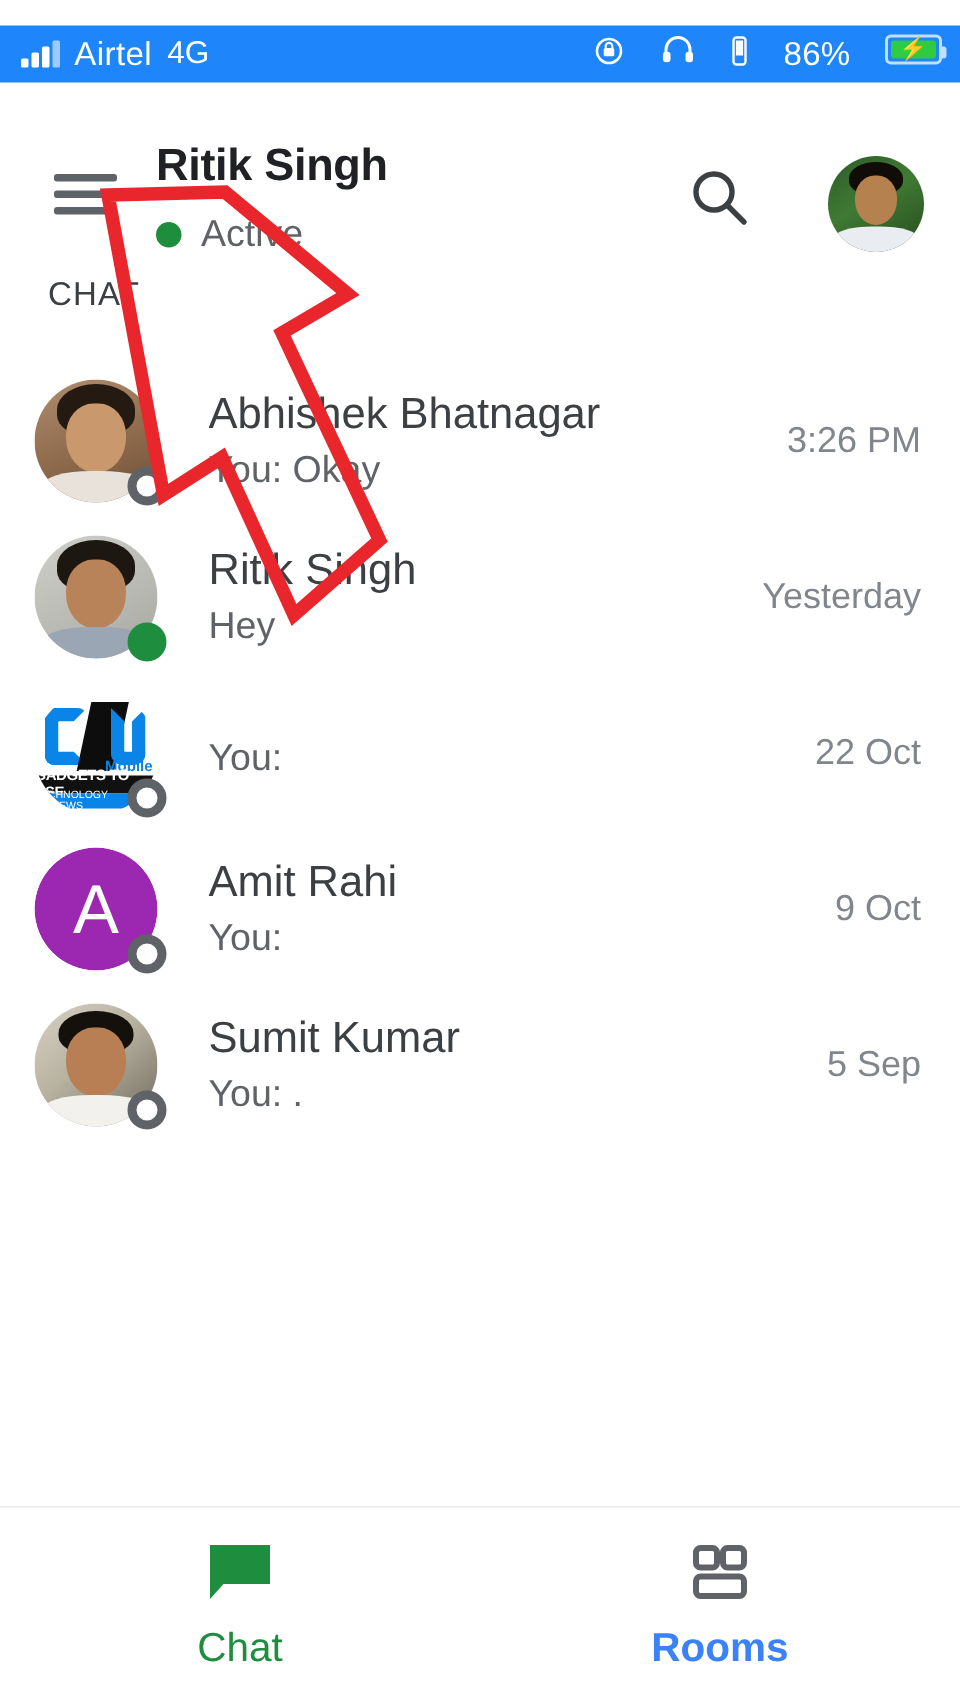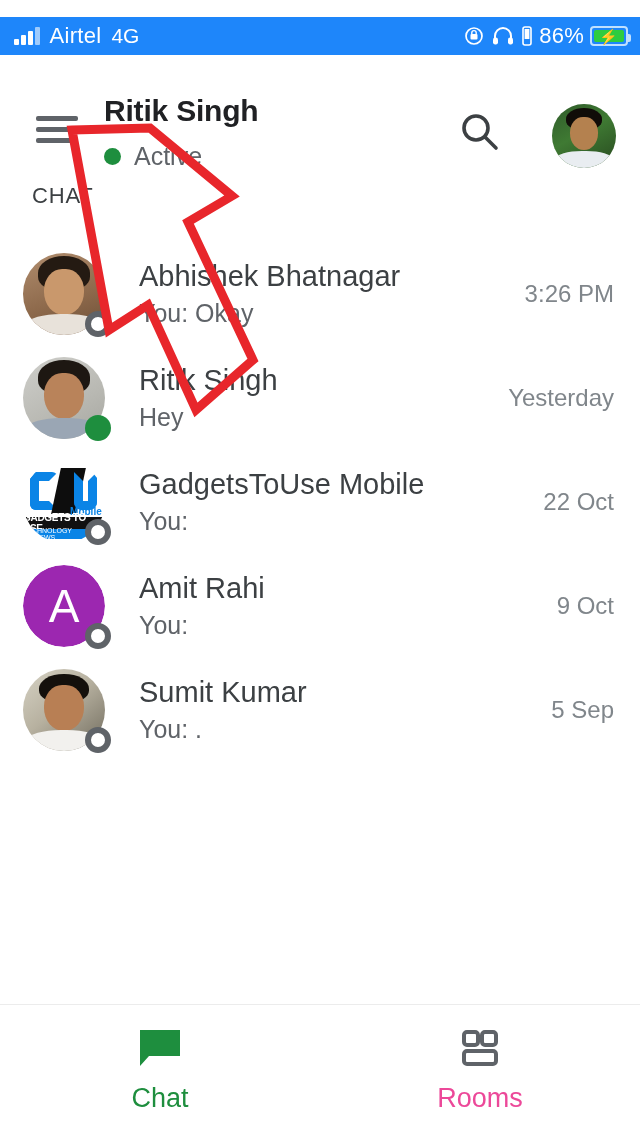--- a/index.html
+++ b/index.html
@@ -14,21 +14,21 @@
   
   .statusbar {
     position: absolute; top: 17px; left: 0; width: 640px; height: 38px;
     background: #1e86fa; display: flex; align-items: center;
     color: #ffffff; font-size: 22px;
   }
   .sb-left { display: flex; align-items: center; gap: 10px; padding-left: 14px; }
   .sb-center { position: absolute; left: 0; right: 0; display: flex;
                justify-content: center; align-items: center; gap: 9px; }
   .sb-right { position: absolute; right: 12px; display: flex;
-              align-items: center; gap: 6px; }
+              gap: 23px; }
   .sig { display: flex; align-items: flex-end; gap: 2.5px; height: 18px; }
   .sig i { display: block; width: 4.5px; background: #ffffff; border-radius: 1px; }
   .sig i:nth-child(1) { height: 6px; }
   .sig i:nth-child(2) { height: 10px; }
   .sig i:nth-child(3) { height: 14px; }
   .sig i:nth-child(4) { height: 18px; background: #9ecbfd; }
   .sb-text { font-size: 22px; letter-spacing: .3px; }
   .sb-4g { font-size: 21px; }
   .sb-time { font-size: 23px; font-weight: 600; letter-spacing: .2px; }
   .sb-pct { font-size: 22px; letter-spacing: .2px; }
@@ -139,21 +139,21 @@
          display: flex; align-items: center; gap: 22px; padding-left: 38px; cursor: pointer; }
   .fab-label { font-size: 29px; color: #1e7a3c; }
 
   
   .bottomnav { position: absolute; left: 0; bottom: 0; width: 640px; height: 132px;
                border-top: 1px solid #ececec; background: #fff; display: flex; }
   .navitem { flex: 1; display: flex; flex-direction: column;
              align-items: center; justify-content: center; gap: 12px; cursor: pointer; }
   .navlabel { font-size: 27px; }
   .navlabel.active { color: #1e8e3e; }
-  .navlabel.inactive { color: #ec4899; }
+  .navlabel.inactive { color: #3b82f6; font-weight: bold; }
 
   
   .annotation { position: absolute; inset: 0; pointer-events: none; }
 </style>
 </head>
 <body>
 
 <div id="app">
 
   <div class="statusbar">
@@ -265,21 +265,20 @@
           <span class="gtu-wedge"></span>
           <span class="gtu-u"></span>
           <span class="gtu-mobile">Mobile</span>
           <span class="gtu-bar">GADGETS TO USE</span>
           <span class="gtu-bar2">TECHNOLOGY REVIEWS</span>
         </div>
           </div>
         <span class="badge offline"></span>
       </div>
       <div class="row-body">
-        <div class="row-name">GadgetsToUse Mobile</div>
         <div class="row-snippet">You:</div>
       </div>
       <div class="row-time">22 Oct</div>
     </div>
 
     <div class="row">
       <div class="row-avatar">
         <div class="pic">
             <div class="av-letter" style="background:#9c27b0">A</div>
           </div>

